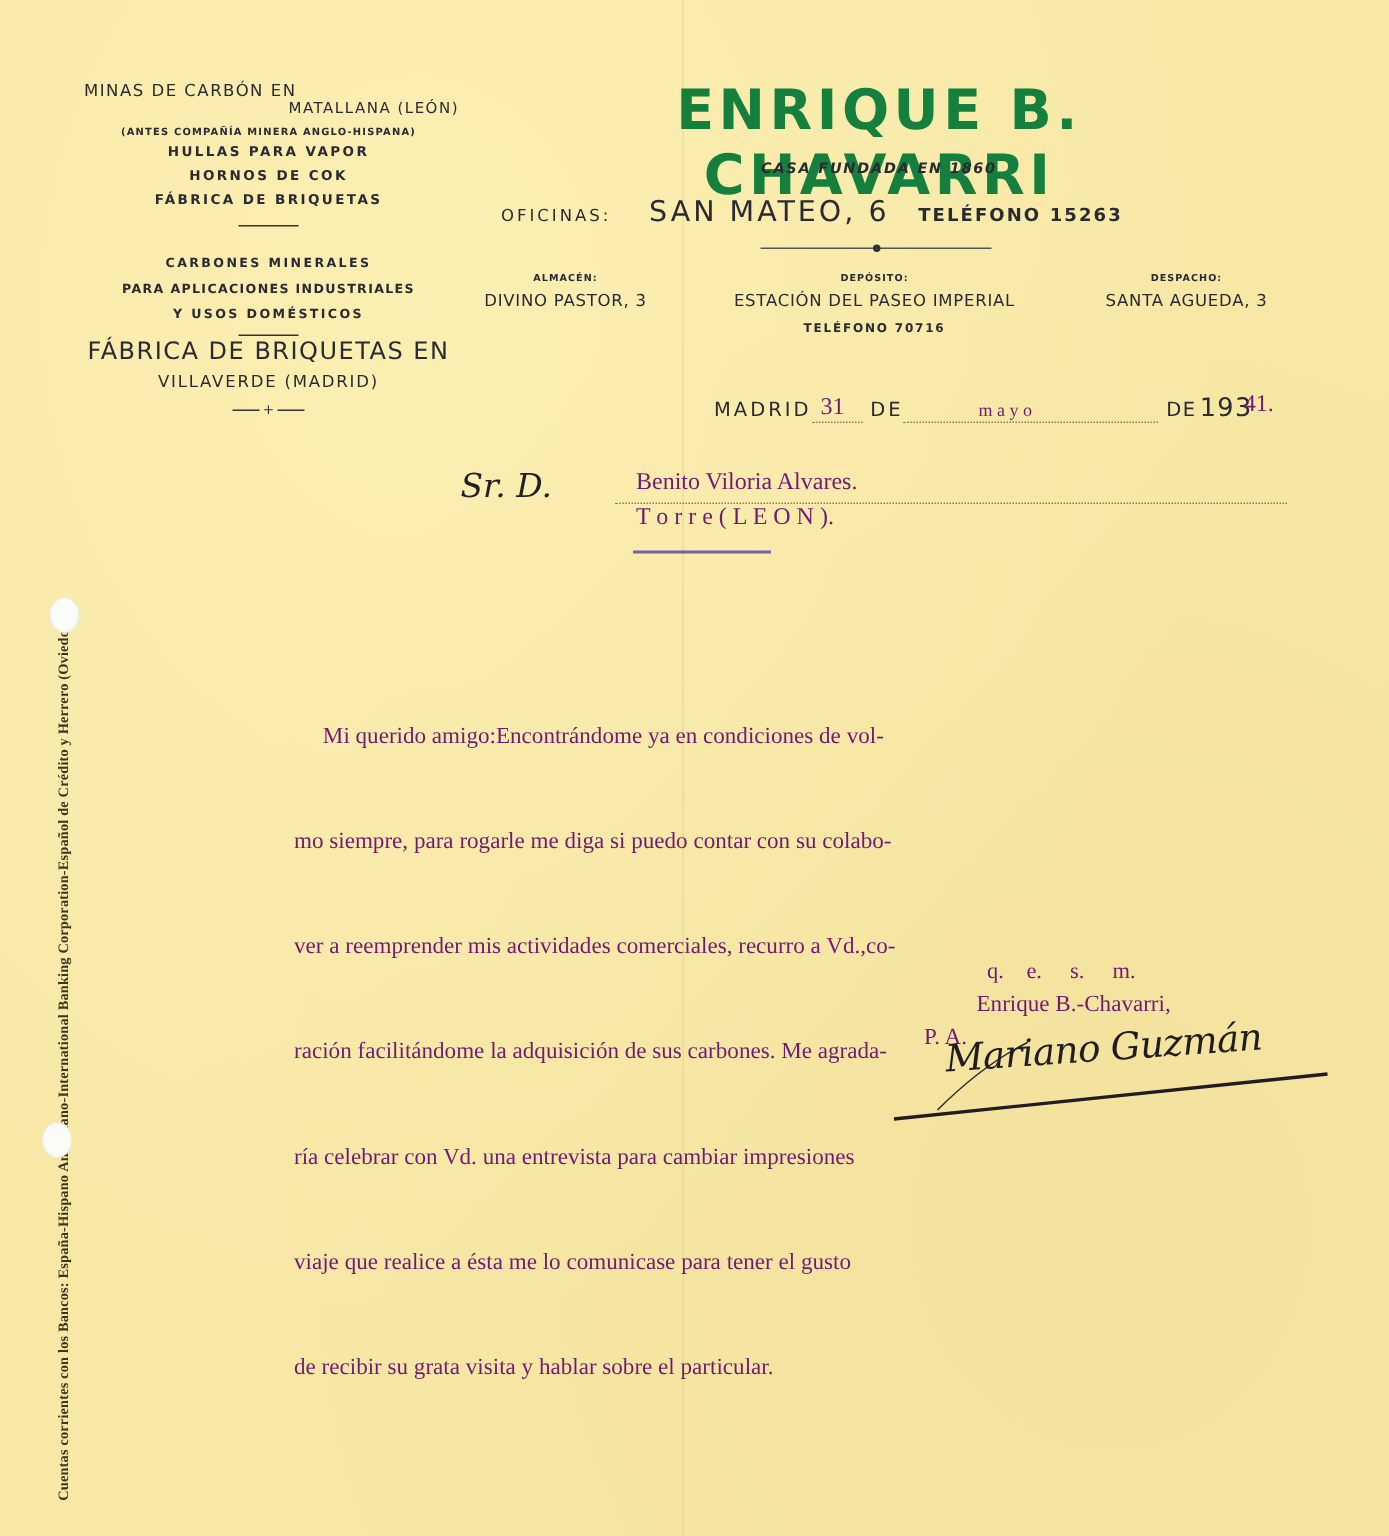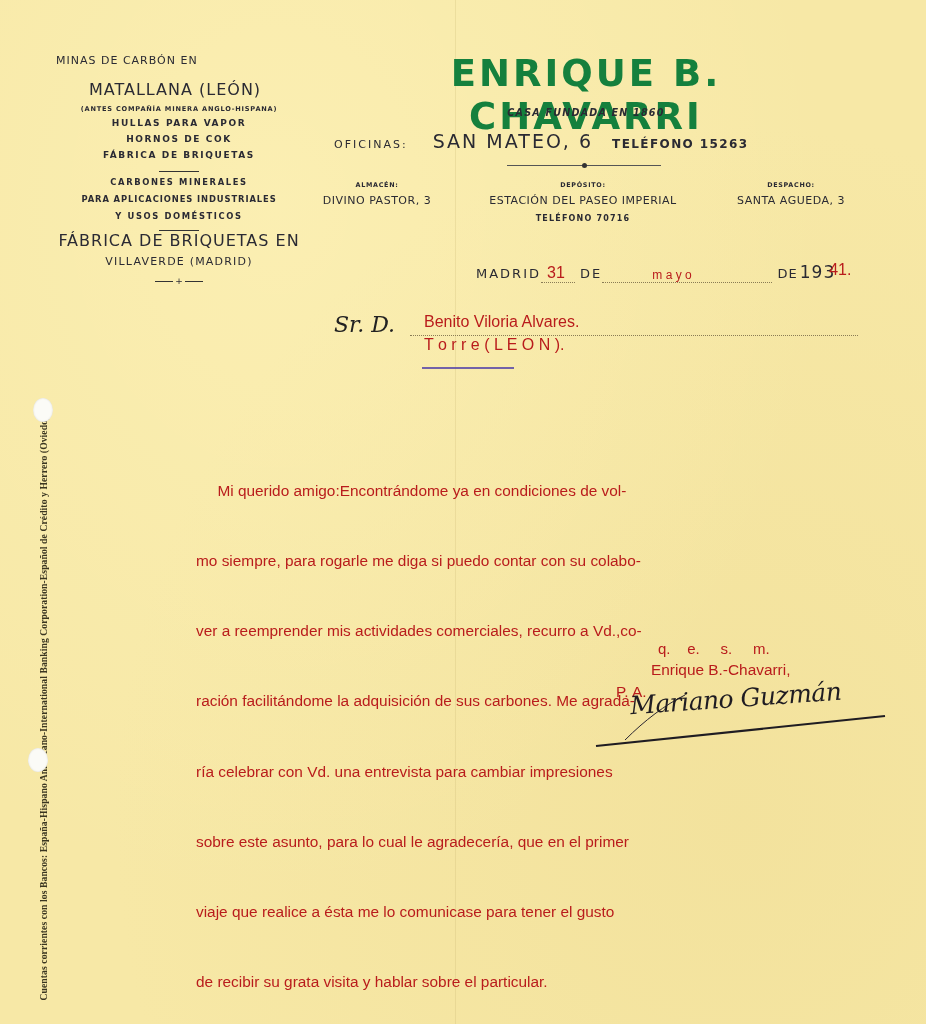--- a/index.html
+++ b/index.html
@@ -19,48 +19,48 @@
   
   .lc { position:absolute; left:44px; width:270px; text-align:center; }
   .lc div { white-space:nowrap; }
   .rule { height:1px; background:#333; margin:0 auto; }
 
   
   .title { position:absolute; left:326px; top:52px; width:520px; text-align:center;
            font-family:"DejaVu Sans", sans-serif; font-weight:700; font-size:37px;
            letter-spacing:3px; color:#15803d; transform:scaleX(1.0); }
 
-  .typed { font-family:Liberation Sans, sans-serif; color:#b91c1c; }
+  .typed { font-family:Liberation Serif, serif; color:#701a75; }
 
   .hole { position:absolute; width:20px; height:24px; border-radius:50%; background:#fbfbf7; box-shadow: inset 0 0 2px rgba(0,0,0,0.15); }
   .vert { position:absolute; left:-400px; top:0; width:830px; transform-origin:center center;
           font-family:"Liberation Serif", serif; font-weight:bold; font-size:9.6px; color:#3a3520;
           white-space:nowrap; letter-spacing:0.1px; }
   .dots { border-bottom:1px dotted #8a7c55; }
 </style>
 </head>
 <body>
 
 <div class="fold"></div>
 
 <div class="abs" style="left:28px;top:0;width:20px;height:1024px;">
   <div class="vert" style="top:580px; transform:rotate(-90deg);">Cuentas corrientes con los Bancos: España-Hispano Americano-International Banking Corporation-Español de Crédito y Herrero (Oviedo)</div>
 </div>
 <div class="hole" style="left:33px;top:398px;"></div>
 <div class="hole" style="left:28px;top:748px;"></div>
 
 <div class="lc" style="top:54px;">
   <div style="font-size:11px;letter-spacing:1px;text-align:left;padding-left:12px;">MINAS DE CARBÓN EN</div>
-  <div style="font-size:16px;letter-spacing:1px;text-align:center;padding-right:8px;margin-top:13px;">MATALLANA (LEÓN)</div>
+  <div style="font-size:10px;letter-spacing:1px;text-align:right;padding-right:8px;margin-top:0;">MATALLANA (LEÓN)</div>
   <div class="caps-sm" style="font-size:6.6px;letter-spacing:0.8px;margin-top:6px;">(ANTES COMPAÑÍA MINERA ANGLO-HISPANA)</div>
   <div class="caps-sm" style="font-size:9px;margin-top:5px;">HULLAS PARA VAPOR</div>
   <div class="caps-sm" style="font-size:9px;margin-top:6px;">HORNOS DE COK</div>
   <div class="caps-sm" style="font-size:9px;margin-top:6px;">FÁBRICA DE BRIQUETAS</div>
   <div class="rule" style="width:40px;margin-top:11px;"></div>
-  <div class="caps-sm" style="font-size:8.4px;margin-top:5px;">CARBONES MINERALES</div>
+  <div class="caps-sm" style="font-size:8.4px;margin-top:19px;">CARBONES MINERALES</div>
   <div class="caps-sm" style="font-size:8.4px;letter-spacing:0.9px;margin-top:7px;">PARA APLICACIONES INDUSTRIALES</div>
   <div class="caps-sm" style="font-size:8.4px;margin-top:7px;">Y USOS DOMÉSTICOS</div>
   <div class="rule" style="width:40px;margin-top:9px;"></div>
   <div style="font-size:16px;letter-spacing:1px;margin-top:0;">FÁBRICA DE BRIQUETAS EN</div>
   <div style="font-size:11px;letter-spacing:1.2px;margin-top:5px;">VILLAVERDE (MADRID)</div>
   <div style="margin-top:9px;font-size:9px;line-height:9px;">
     <span style="display:inline-block;width:18px;height:1px;background:#333;vertical-align:middle;"></span><span style="padding:0 2px;">+</span><span style="display:inline-block;width:18px;height:1px;background:#333;vertical-align:middle;"></span>
   </div>
 </div>
 
@@ -90,33 +90,32 @@
 
 <div class="abs" style="left:476px;top:262px;white-space:nowrap;">
   <span style="font-size:13px;letter-spacing:2px;">MADRID</span><span class="dots" style="display:inline-block;width:34px;position:relative;">
     <span class="typed" style="position:absolute;left:6px;bottom:0;font-size:16px;">31</span>&nbsp;</span>
   <span style="font-size:13px;letter-spacing:2px;">DE</span><span class="dots" style="display:inline-block;width:170px;position:relative;">
     <span class="typed" style="position:absolute;left:50px;bottom:0;font-size:12px;">m a y o</span>&nbsp;</span>
   <span style="font-size:13px;letter-spacing:1px;">DE</span>
   <span style="font-size:17px;letter-spacing:1px;margin-left:-3px;">193</span><span class="typed" style="font-size:16px;margin-left:-6px;position:relative;top:-3px;">41.</span>
 </div>
 
-<div class="abs" style="left:334px;top:312px;font-family:'DejaVu Serif',serif;font-style:italic;font-size:22px;color:#222;">Sr. D.</div>
+<div class="abs" style="left:307px;top:312px;font-family:'DejaVu Serif',serif;font-style:italic;font-size:22px;color:#222;">Sr. D.</div>
 <div class="abs dots" style="left:410px;top:334px;width:448px;height:1px;border-bottom:1px dotted #8a7c55;"></div>
 <div class="abs typed" style="left:424px;top:313px;font-size:16px;">Benito Viloria Alvares.</div>
 <div class="abs typed" style="left:424px;top:336px;font-size:16px;">T o r r e ( L E O N ).</div>
 <div class="abs" style="left:422px;top:367px;width:92px;height:2px;background:#5b4aa8;opacity:0.85;"></div>
 
 <div class="abs typed" style="left:196px;top:432px;font-size:15.4px;line-height:23.4px;white-space:pre;">
   <div>     Mi querido amigo:Encontrándome ya en condiciones de vol-</div>
   <div>mo siempre, para rogarle me diga si puedo contar con su colabo-</div>
   <div>ver a reemprender mis actividades comerciales, recurro a Vd.,co-</div>
   <div>ración facilitándome la adquisición de sus carbones. Me agrada-</div>
   <div>ría celebrar con Vd. una entrevista para cambiar impresiones</div>
-  <div>sobre este asunto, para lo cual le agradecería, que en el primer</div>
   <div>viaje que realice a ésta me lo comunicase para tener el gusto</div>
   <div>de recibir su grata visita y hablar sobre el particular.</div>
   
   
 </div>
 
 <div class="abs typed" style="left:658px;top:640px;font-size:15px;white-space:pre;">q.    e.     s.     m.</div>
 <div class="abs typed" style="left:651px;top:661px;font-size:15.4px;">Enrique B.-Chavarri,</div>
 <div class="abs typed" style="left:616px;top:683px;font-size:15.4px;">P. A.</div>
 <div class="abs" style="left:590px;top:680px;width:310px;height:70px;">

